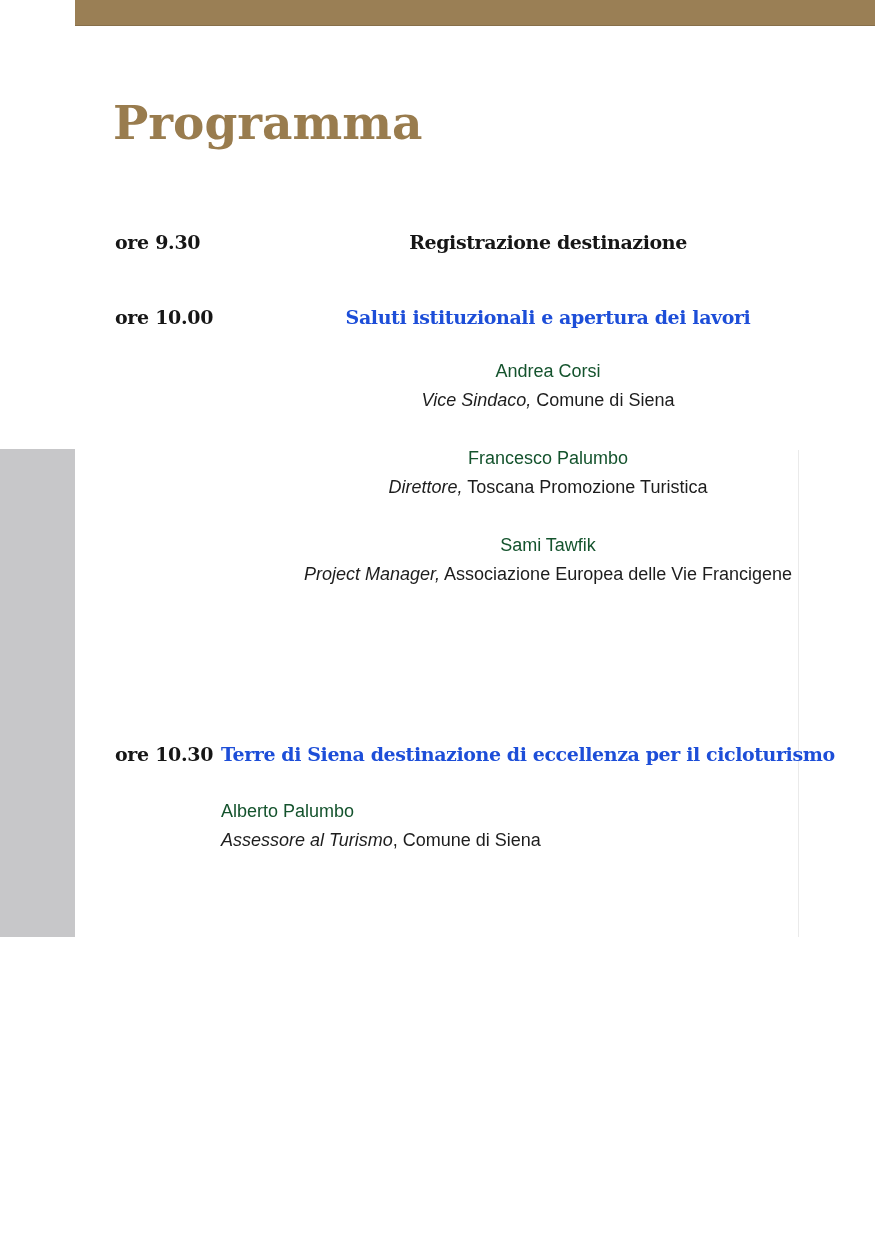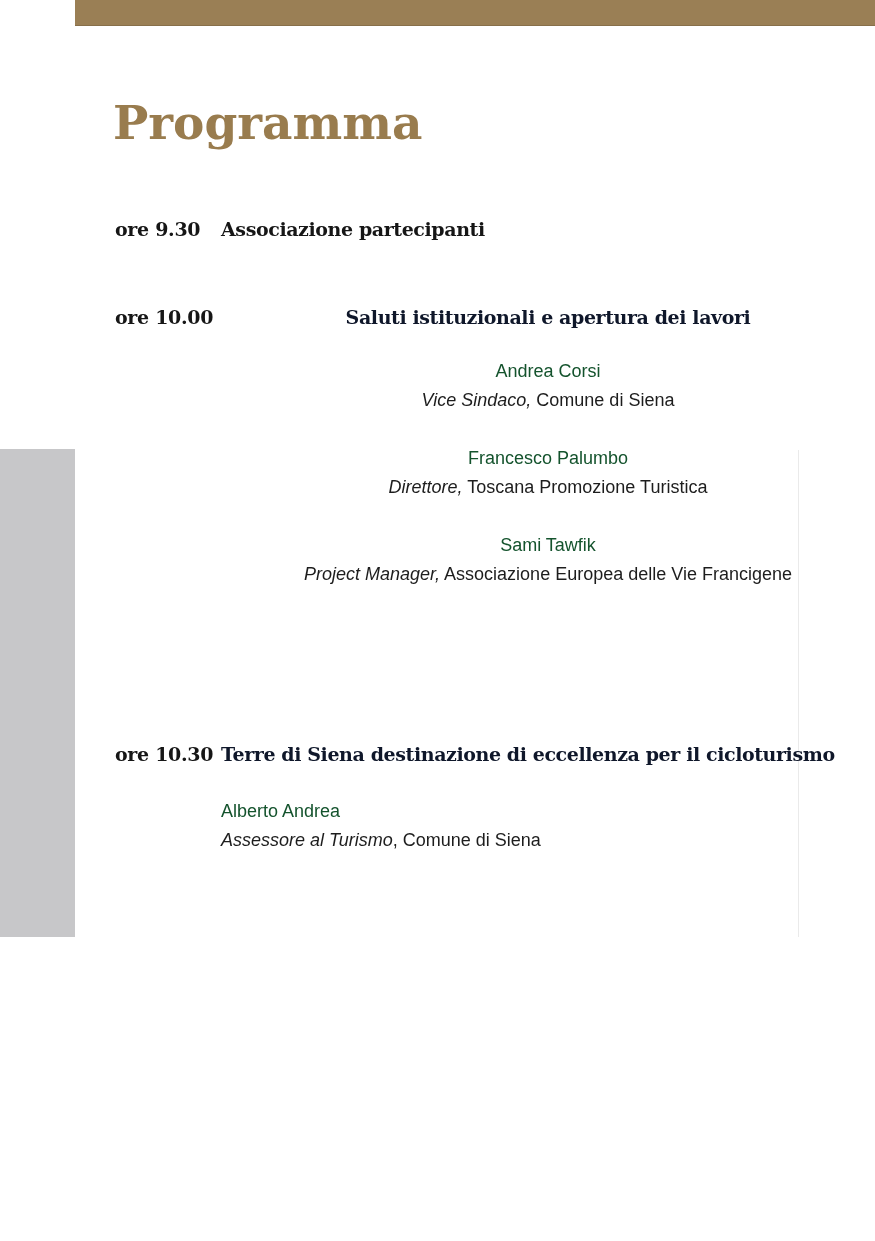--- a/index.html
+++ b/index.html
@@ -9,28 +9,28 @@
 
   .topbar{position:absolute;left:75px;top:0;width:800px;height:25px;background:#9A7F55;
           border-bottom:1px solid rgba(0,0,0,.12);}
   .graybar{position:absolute;left:0;top:449px;width:75px;height:494px;background:#C7C7C9;}
   .vline{position:absolute;left:798px;top:450px;width:1px;height:493px;background:#EAEAEA;}
 
   .title{position:absolute;left:113px;top:97px;margin:0;font-size:47px;line-height:52px;
          font-weight:700;color:#997C4E;letter-spacing:0px;}
 
   .prog-item{position:absolute;left:0;width:875px;}
-  .item-1{top:215px;} .item-2{top:303px;text-align:center;} .item-3{top:740px;}
+  .item-1{top:228px;text-align:center;} .item-2{top:303px;text-align:center;} .item-3{top:740px;}
   .time{position:absolute;left:115px;top:0;font-size:19px;line-height:29px;font-weight:700;
         color:#161616;letter-spacing:-0.3px;}
   .item-body{margin-left:221px;}
   .session{margin:0;font-size:19px;line-height:29px;font-weight:700;letter-spacing:-0.4px;
            white-space:nowrap;}
   .session.black{color:#161616;}
-  .session.accent{color:#0f172a;}
+  .session.accent{color:#1d4ed8;}
 
   .speakers{margin-top:25px;}
   .item-3 .speakers{margin-top:28px;}
   .speaker{margin:0 0 29px 0;font-size:18px;line-height:29px;color:#1d1d1d;}
   .speaker:last-child{margin-bottom:0;}
   .s-name{font-weight:400;color:#14532d;}
   .s-role-line{white-space:pre-wrap;}
   .s-role{font-style:italic;}
 
   .photo{position:absolute;top:948px;height:293px;margin:0;padding:0;overflow:hidden;}
@@ -48,21 +48,21 @@
   <div class="graybar"></div>
   <div class="vline"></div>
 
   <h1 class="title serif">Programma</h1>
 
   <section>
 
     <div class="prog-item item-1">
       <span class="time serif">ore 9.30</span>
       <div class="item-body">
-        <h2 class="session serif black">Associazione partecipanti</h2>
+        <h2 class="session serif black">Registrazione destinazione</h2>
       </div>
     </div>
 
     <div class="prog-item item-2">
       <span class="time serif">ore 10.00</span>
       <div class="item-body">
         <h2 class="session serif accent">Saluti istituzionali e apertura dei lavori</h2>
         <div class="speakers">
           <div class="speaker">
             <div class="s-name">Andrea Corsi</div>
@@ -79,21 +79,21 @@
         </div>
       </div>
     </div>
 
     <div class="prog-item item-3">
       <span class="time serif">ore 10.30</span>
       <div class="item-body">
         <h2 class="session serif accent">Terre di Siena destinazione di eccellenza per il cicloturismo</h2>
         <div class="speakers">
           <div class="speaker">
-            <div class="s-name">Alberto Andrea</div>
+            <div class="s-name">Alberto Palumbo</div>
             <div class="s-role-line"><span class="s-role">Assessore al Turismo</span><span>, Comune di Siena</span></div>
           </div>
         </div>
       </div>
     </div>
 
   </section>
 
   <figure class="photo photo-1">
     <svg viewBox="0 0 235 293" preserveAspectRatio="none">

